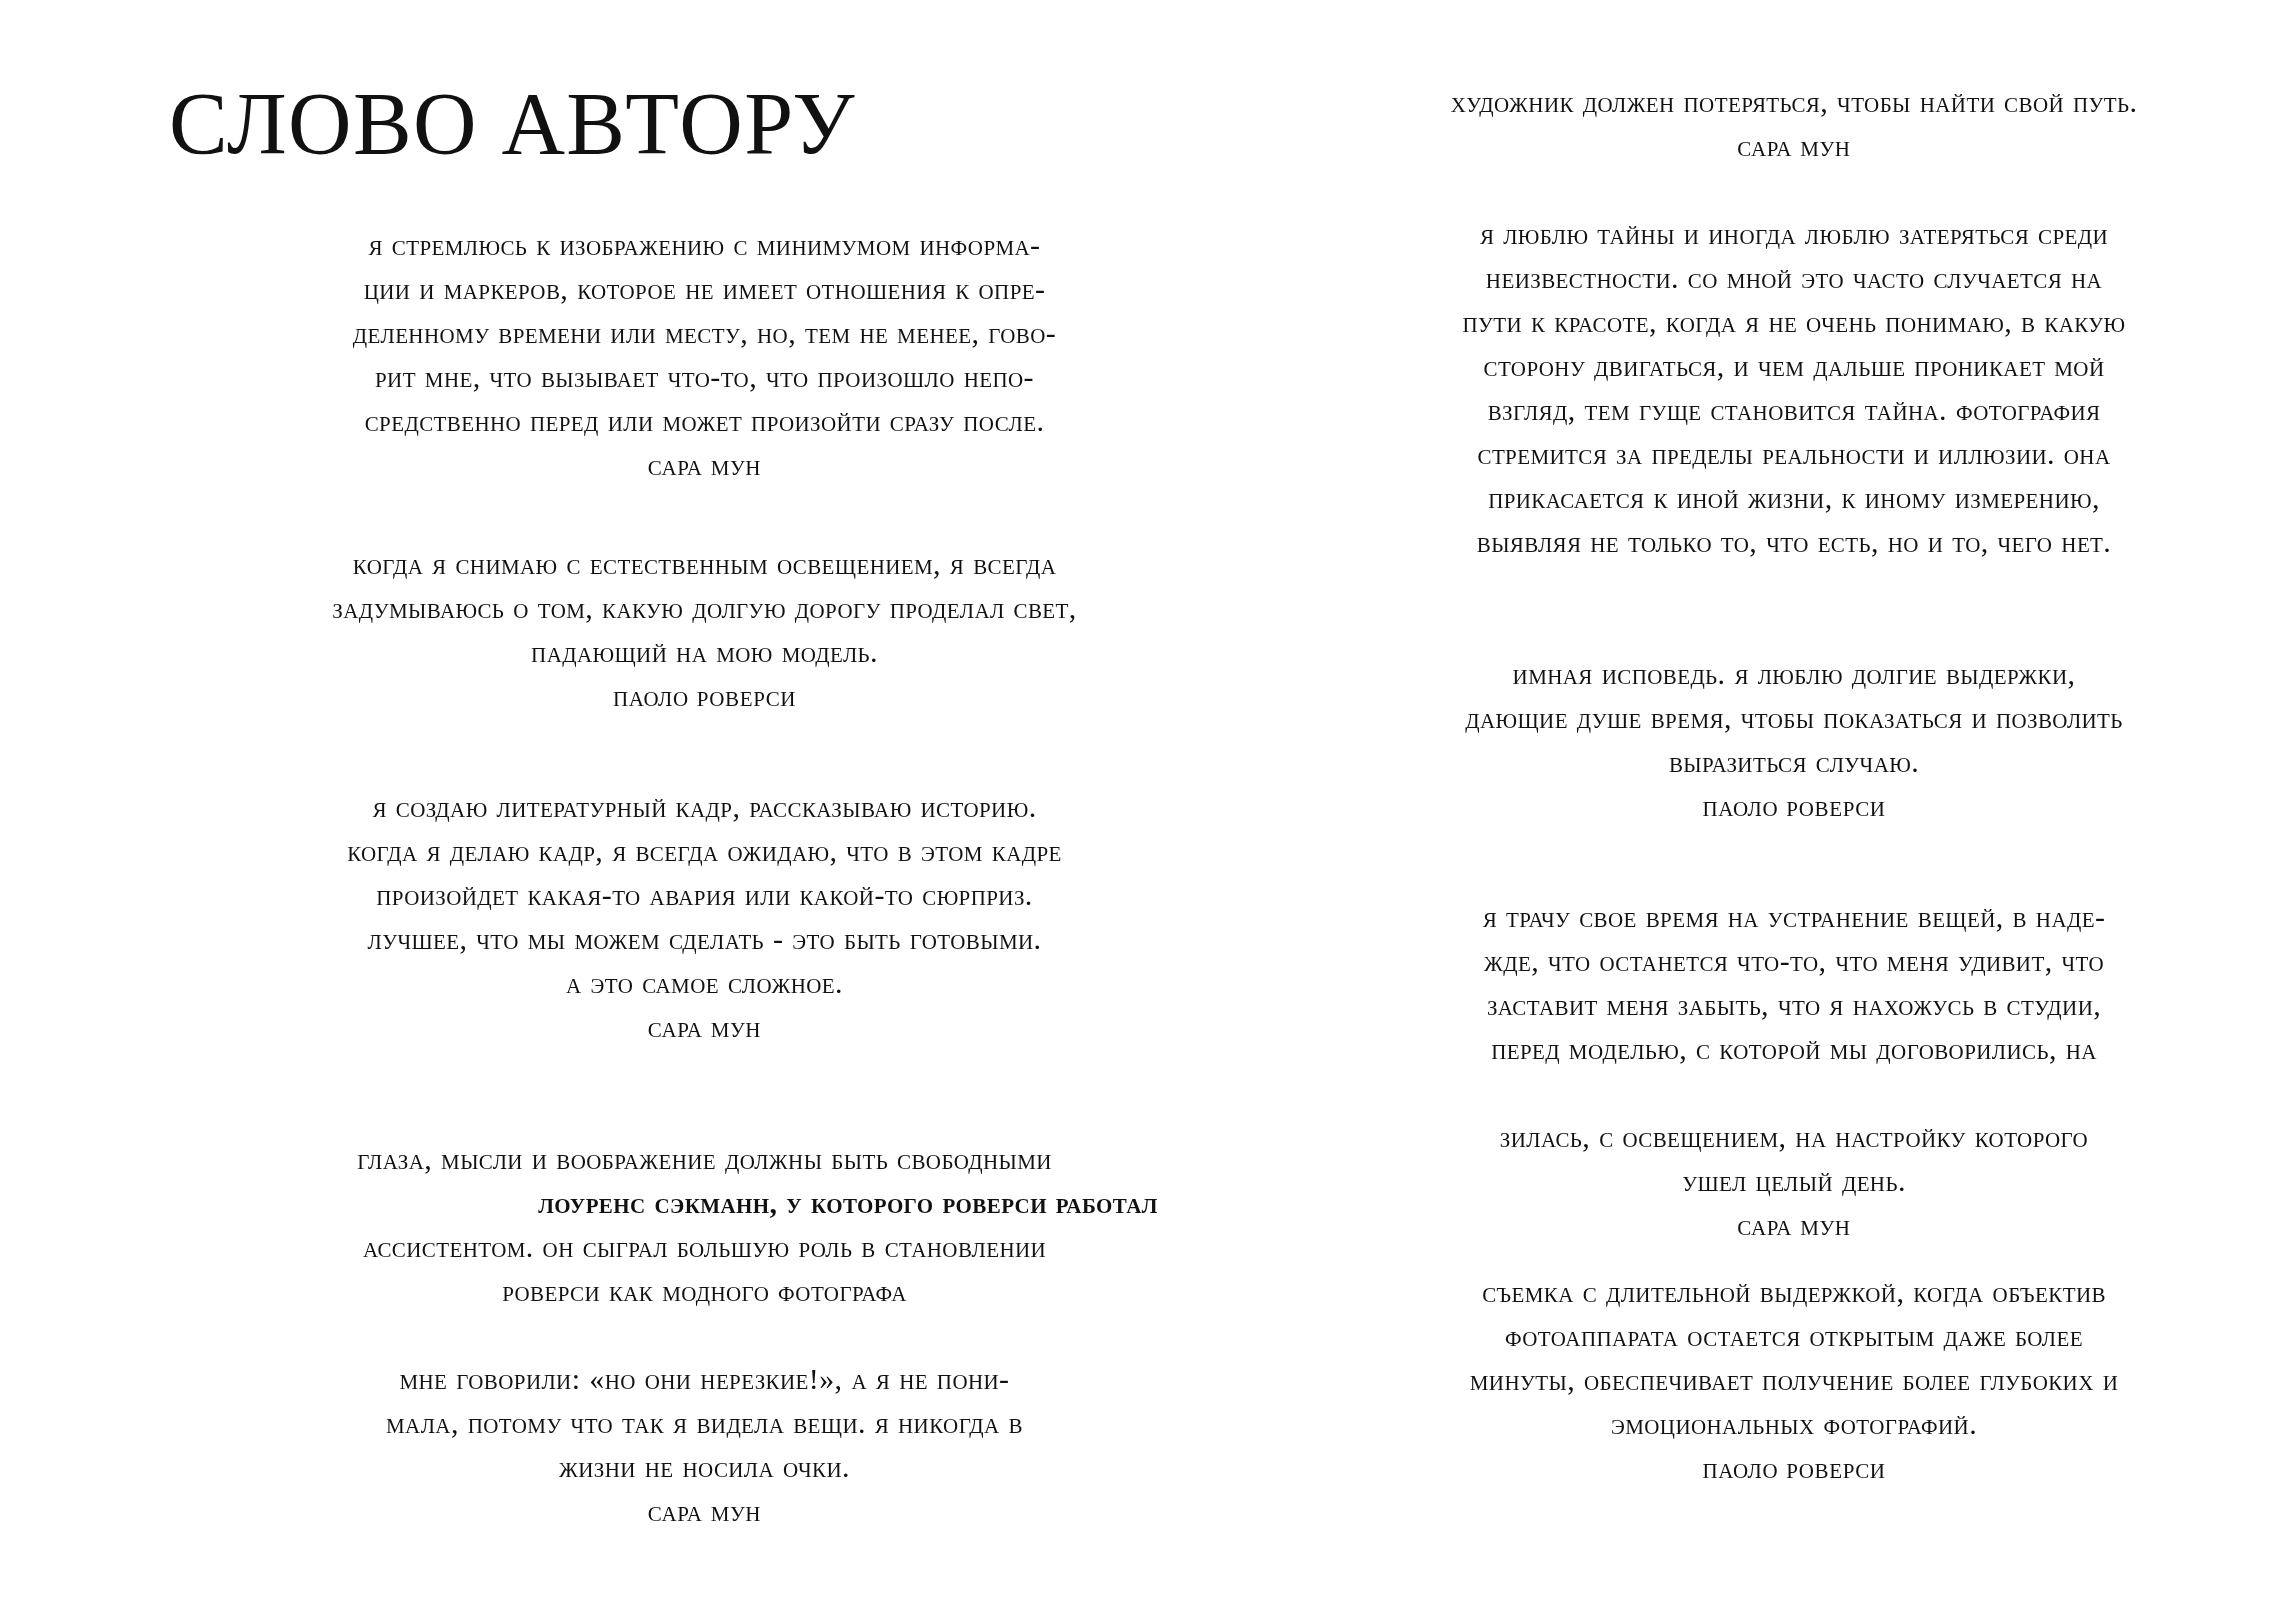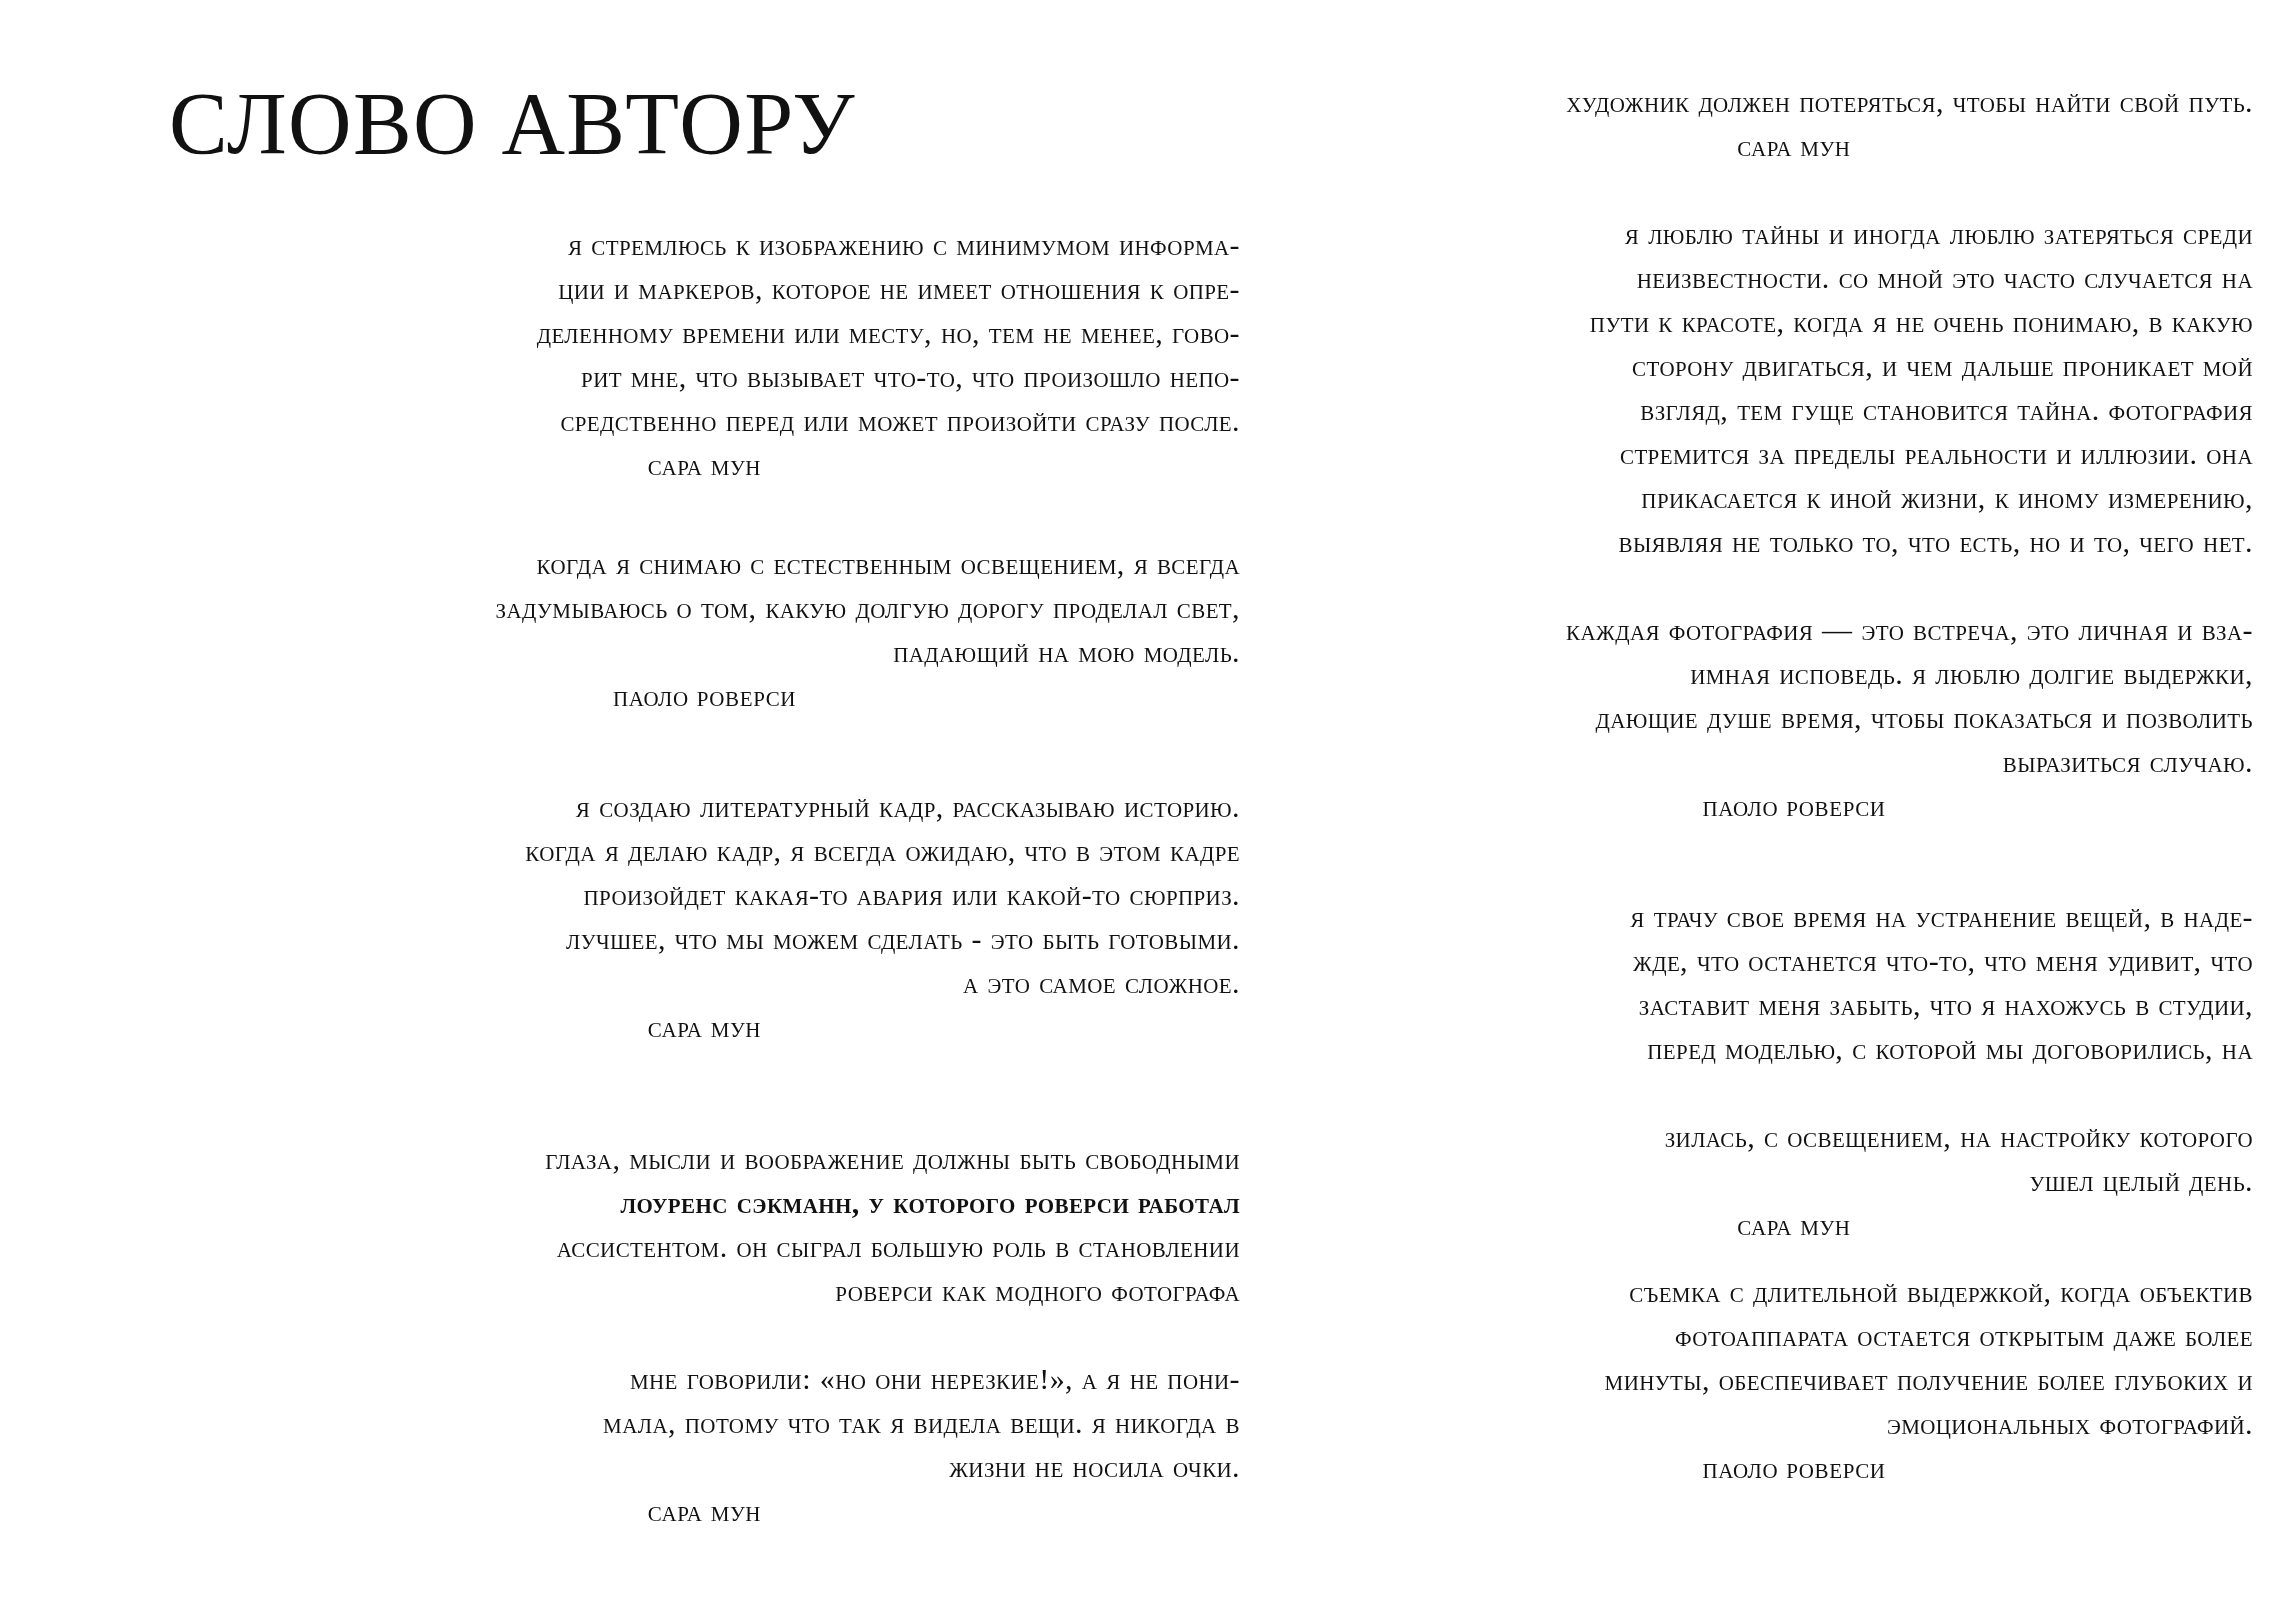--- a/index.html
+++ b/index.html
@@ -53,21 +53,21 @@
     margin: 0 0 55px 0;
     white-space: nowrap;
   }
   .para {
     font-size: 30px;
     line-height: 44px;
     letter-spacing: 0.4px;
     margin: 0;
     font-variant: small-caps;
     text-transform: lowercase;
-    text-align: right;
+    text-align: center;
     word-spacing: 1px;
   }
   .sig {
     font-size: 30px;
     line-height: 44px;
     letter-spacing: 0.6px;
     font-variant: small-caps;
     text-transform: lowercase;
     text-align: center;
     margin: 0;
@@ -176,21 +176,21 @@
           <span>стремится за пределы реальности и иллюзии. Она</span><br>
           <span>прикасается к иной жизни, к иному измерению,</span><br>
           <span>выявляя не только то, что есть, но и то, чего нет.</span>
         </p>
       </div>
 
       <div class="gap-md"></div>
 
       <div>
         <p class="para">
-          <span>Каждая фотография — это встреча, это личная и вза-</span><br>
+          <br>
           <span>имная исповедь. Я люблю долгие выдержки,</span><br>
           <span>дающие душе время, чтобы показаться и позволить</span><br>
           <span>выразиться случаю.</span>
         </p>
         <p class="sig">Паоло Роверси</p>
       </div>
 
       <div class="gap-xl"></div>
 
       <div>

